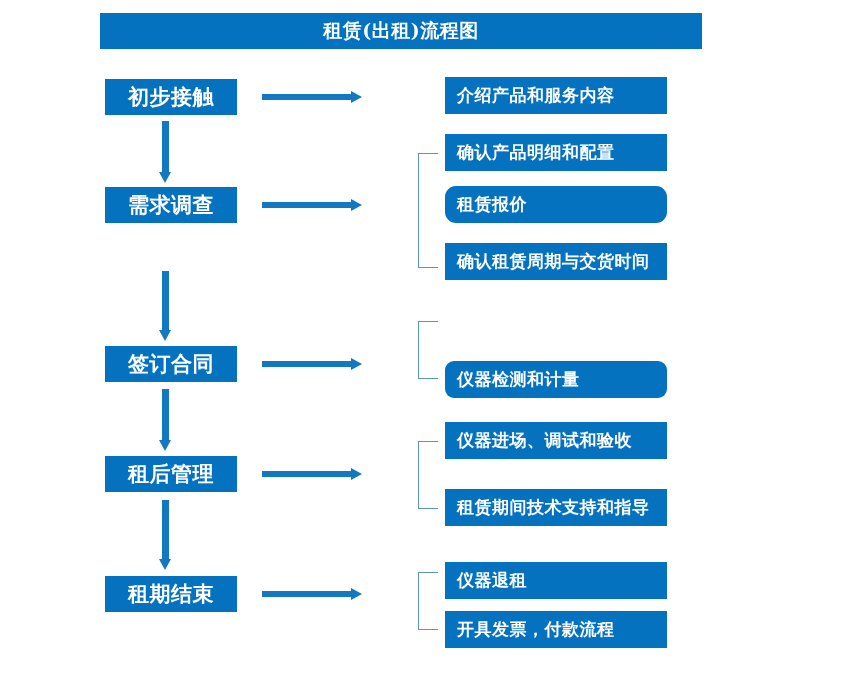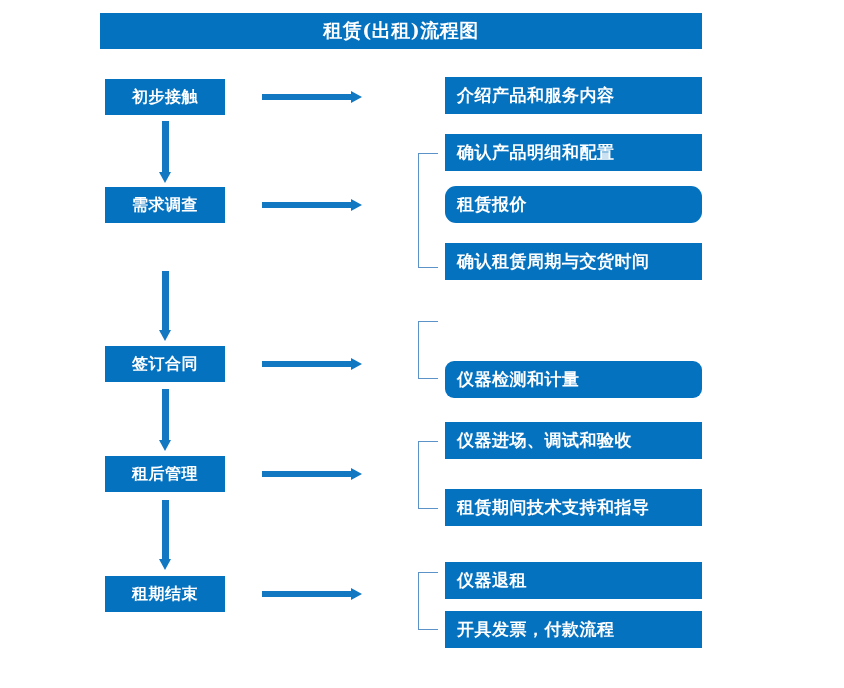--- a/index.html
+++ b/index.html
@@ -34,28 +34,28 @@
   .title-box {
     left: 100px;
     top: 13px;
     width: 602px;
     height: 36px;
     justify-content: center;
     font-size: 19px;
   }
   .stage-box {
     left: 105px;
-    width: 120px;
+    width: 132px;
     height: 36px;
     justify-content: center;
-    font-size: 16px;
+    font-size: 21px;
   }
   .detail-box {
     left: 445px;
-    width: 257px;
+    width: 222px;
     height: 37px;
     justify-content: flex-start;
     padding-left: 12px;
     font-size: 17px;
   }
   .v-arrow {
     position: absolute;
     left: 159px;
     width: 12px;
   }

